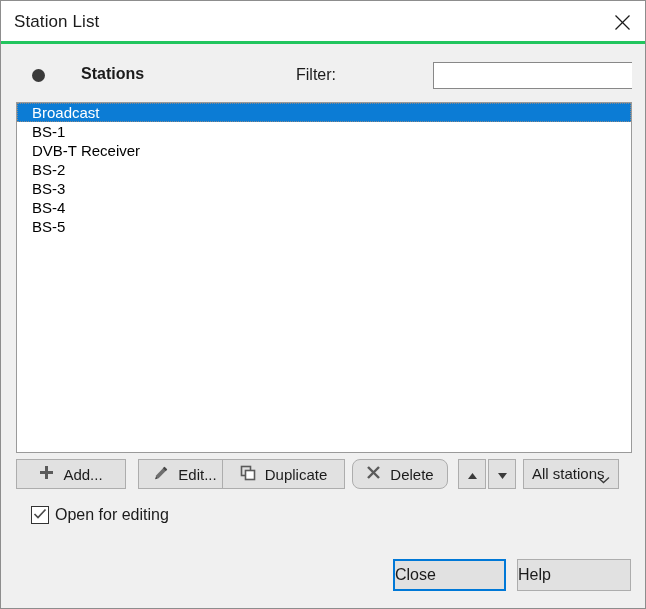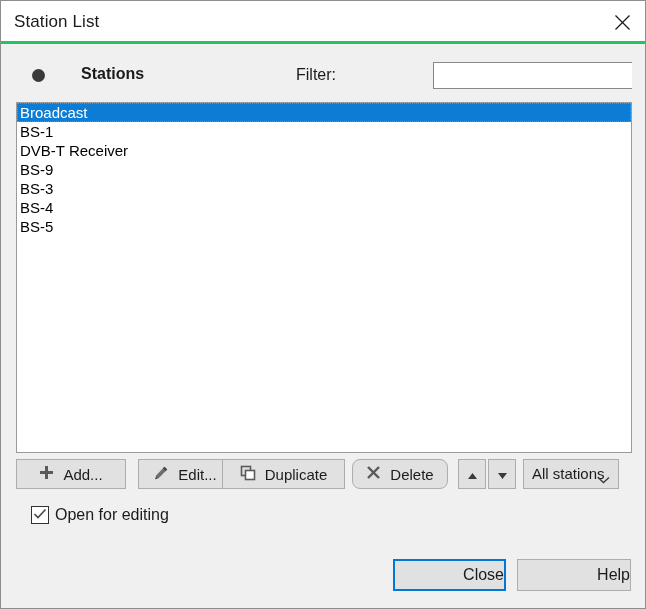--- a/index.html
+++ b/index.html
@@ -112,21 +112,21 @@
     box-sizing: border-box;
     background: #ffffff;
     border: 1px solid #9a9a9a;
     overflow: hidden;
   }
   .list-item {
     height: 19px;
     line-height: 19px;
     font-size: 15px;
     color: #000000;
-    padding-left: 3px;
+    padding-left: 15px;
     white-space: nowrap;
     box-sizing: border-box;
   }
   .list-item.selected {
     background: #0c7cd5;
     color: #ffffff;
     outline: 1px dotted #8a8a8a;
     outline-offset: -1px;
   }
 
@@ -217,21 +217,21 @@
 
   
   .dlg-btn {
     position: absolute;
     height: 32px;
     box-sizing: border-box;
     background: #e1e1e1;
     border: 1px solid #adadad;
     display: flex;
     align-items: center;
-    justify-content: flex-end;
+    justify-content: flex-start;
     font-size: 16px;
     color: #1b1b1b;
     user-select: none;
   }
   .btn-close {
     left: 392px;
     top: 558px;
     width: 113px;
     border: 2px solid #0078d7;
   }
@@ -258,21 +258,21 @@
 
   <div class="bullet"></div>
   <div class="stations-label">Stations</div>
   <div class="filter-label">Filter:</div>
   <input class="filter-input" type="text" value="" style="">
 
   <div class="listbox">
     <div class="list-item selected">Broadcast</div>
     <div class="list-item">BS-1</div>
     <div class="list-item">DVB-T Receiver</div>
-    <div class="list-item">BS-9</div>
+    <div class="list-item">BS-2</div>
     <div class="list-item">BS-3</div>
     <div class="list-item">BS-4</div>
     <div class="list-item">BS-5</div>
   </div>
 
   <div class="toolbar">
 
     <div class="tbtn btn-add">
       <span class="icon">
         <svg width="15" height="15" viewBox="0 0 15 15" aria-hidden="true">

